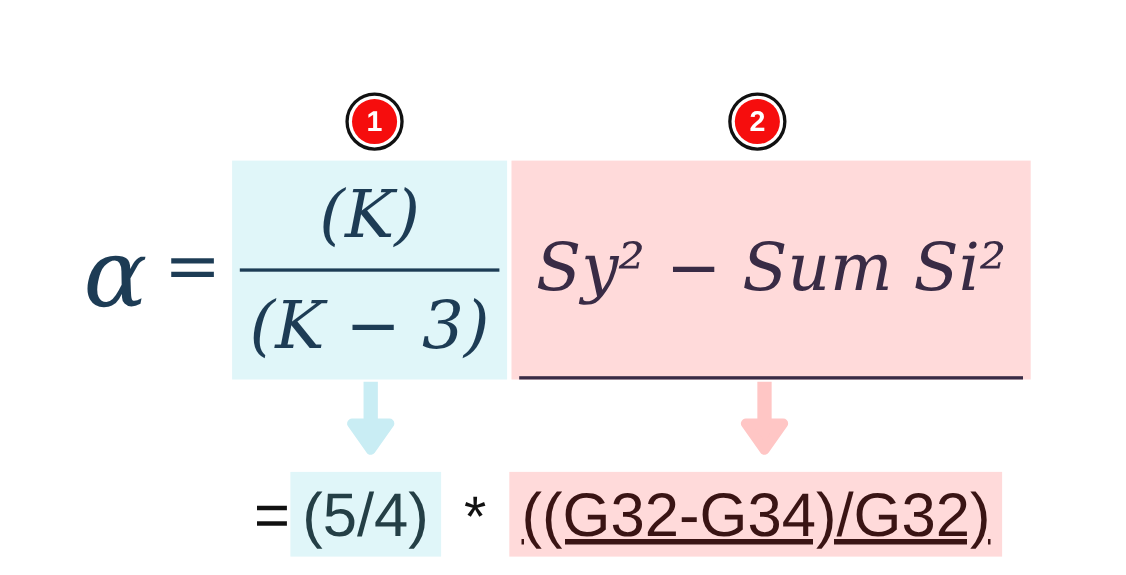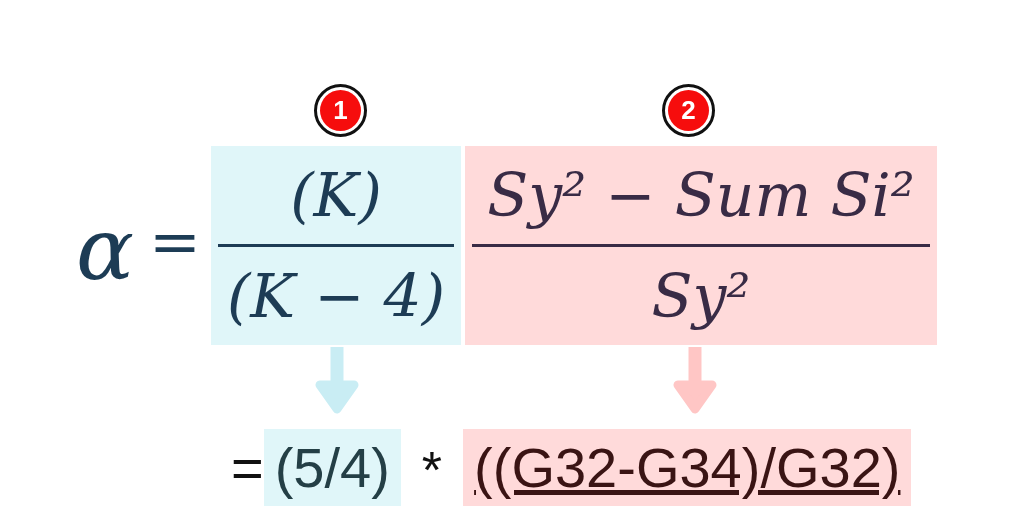--- a/index.html
+++ b/index.html
@@ -130,27 +130,26 @@
   </div>
 
   <div class="lhs">
     <span class="alpha">α</span>
     <span class="eq-sign">=</span>
   </div>
 
   <div class="frac frac-1">
     <div class="num">(K)</div>
     <div class="bar"></div>
-    <div class="den">(K − 4)</div>
+    <div class="den">(K − 3)</div>
   </div>
 
   <div class="frac frac-2">
     <div class="num">Sy² − Sum Si²</div>
     <div class="bar"></div>
-    <div class="den">Sy²</div>
   </div>
 
   <svg class="arrow arrow-cyan" width="46" height="70" viewBox="0 0 46 70">
     <path class="stroke-fill" d="M23 1 L23 37" stroke-width="13" fill="none"></path>
     <path class="stroke-fill" d="M6 39 L40 39 L23 63 Z" stroke-width="9" stroke-linejoin="round"></path>
   </svg>
   <svg class="arrow arrow-pink" width="46" height="70" viewBox="0 0 46 70">
     <path class="stroke-fill" d="M23 1 L23 37" stroke-width="13" fill="none"></path>
     <path class="stroke-fill" d="M6 39 L40 39 L23 63 Z" stroke-width="9" stroke-linejoin="round"></path>
   </svg>

